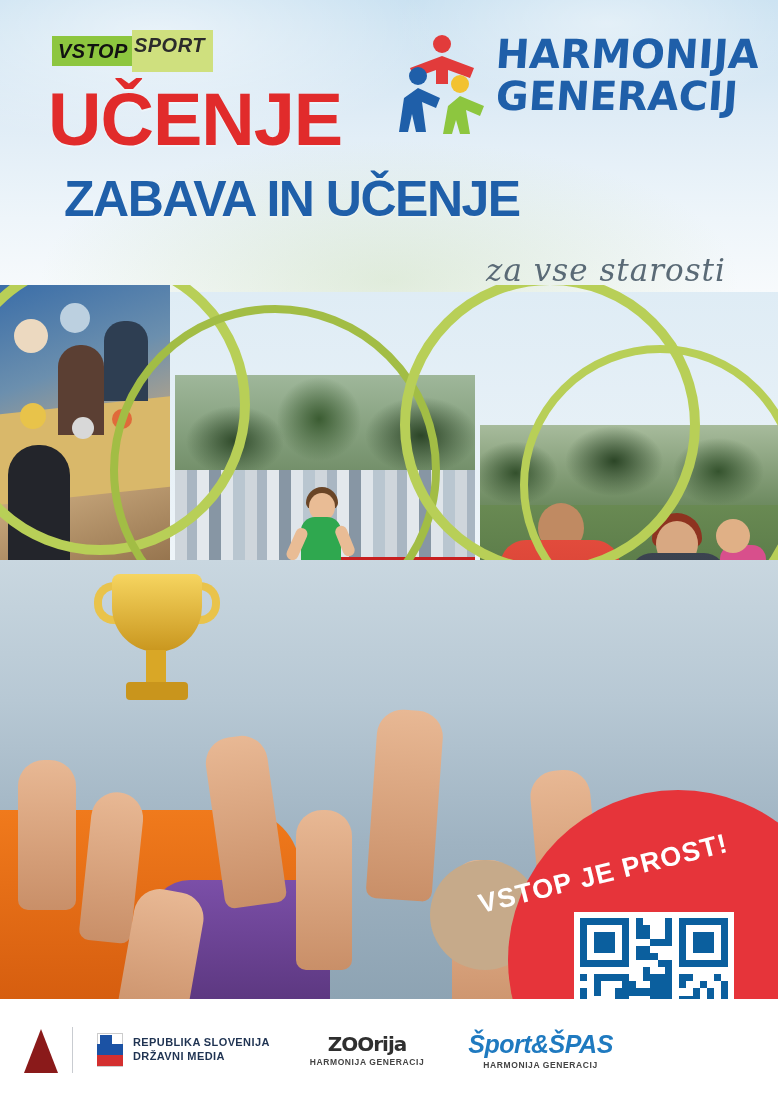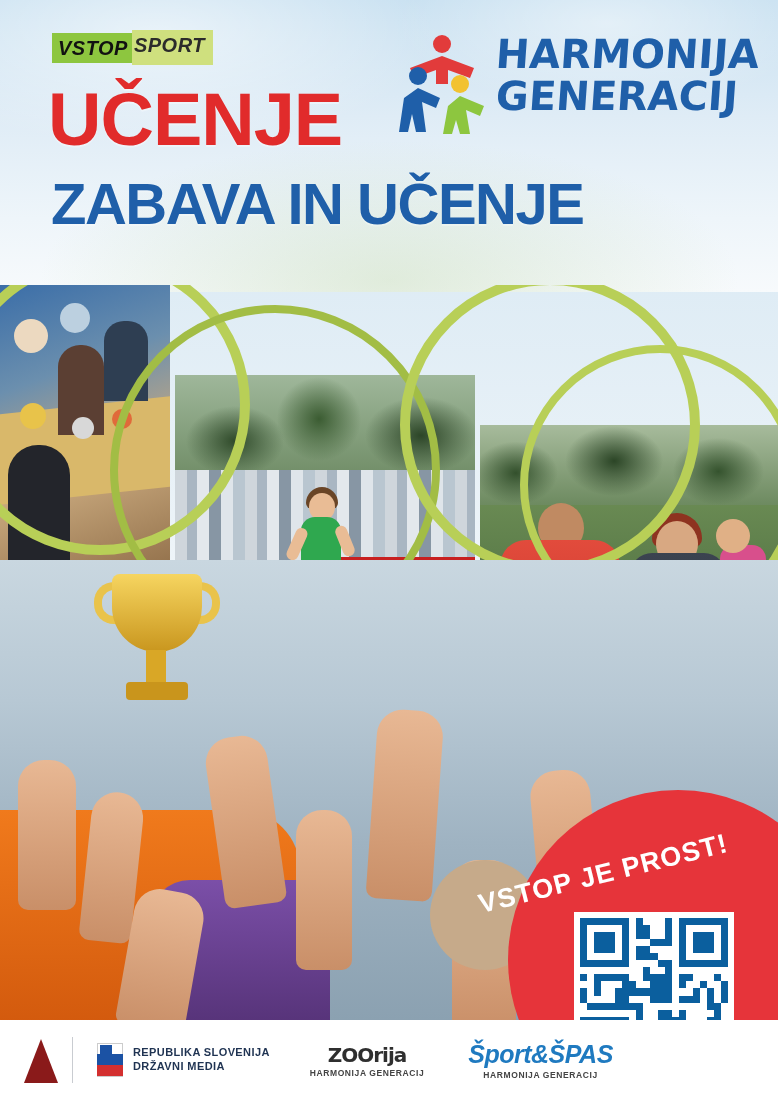--- a/index.html
+++ b/index.html
@@ -33,33 +33,33 @@
     position: absolute; top: 30px; left: 52px;
     display: flex; align-items: center;
     font-weight: 700; font-size: 20px; letter-spacing: .5px;
     line-height: 1;
   }
   .media-badge .m1 {
     background: #8dc63f; color: #111; padding: 5px 4px 5px 6px;
     font-style: italic; font-weight: 800;
   }
   .media-badge .m2 {
-    background: #cfe07e; color: #2b2b2b; padding: 5px 8px 10px 2px;
+    background: #cfe07e; color: #2b2b2b; padding: 5px 8px 17px 2px;
     font-style: italic; font-weight: 700;
   }
 
   .title-sport {
     position: absolute; top: 86px; left: 48px;
     font-size: 74px; font-weight: 800; color: #e12b2b;
     letter-spacing: -1px; line-height: .92;
     text-shadow: 0 2px 0 rgba(255,255,255,.35);
   }
   .title-main {
-    position: absolute; top: 176px; left: 51px;
-    font-size: 58px; font-weight: 800; color: #1f5fa9;
+    position: absolute; top: 176px; left: 64px;
+    font-size: 50px; font-weight: 800; color: #1f5fa9;
     letter-spacing: -1.5px; line-height: .95;
     white-space: nowrap;
     text-shadow: 0 2px 0 rgba(255,255,255,.3);
   }
   .title-sub {
     position: absolute; top: 252px; right: 52px;
     font-family: "DejaVu Serif", serif;
     font-style: italic; font-size: 31px; color: #5a6a76;
     letter-spacing: 1px;
   }
@@ -198,21 +198,21 @@
   .qr {
     position:absolute; right:44px; bottom:28px; width:160px; height:160px;
     background:#fff; padding:6px;
   }
   .qr-grid { width:100%; height:100%; display:grid; grid-template-columns: repeat(21,1fr); grid-template-rows: repeat(21,1fr); }
   .qr-grid i { background:transparent; }
   .qr-grid i.on { background:#0b5f9e; }
 
   
   .footer {
-    position:absolute; left:0; bottom:0; width:778px; height:80px;
+    position:absolute; left:0; bottom:0; width:778px; height:101px;
     background:#ffffff; display:flex; align-items:center;
   }
   .f-item { display:flex; align-items:center; height:84px; }
   .f-sep { width:1px; height:46px; background:#c9ccd1; margin:0 14px; }
 
   .coat { width:34px; height:46px; position:relative; margin-left:24px; }
   .coat .tri { position:absolute; left:0; bottom:0; width:0; height:0;
     border-left:17px solid transparent; border-right:17px solid transparent; border-bottom:44px solid #8a1a1a; }
   .flag { width:26px; height:34px; position:relative; margin-left:10px; }
   .flag .fw { position:absolute; inset:0; background:#fff; border:1px solid #ccc; }
@@ -257,20 +257,21 @@
       <path d="M64 64 L88 74 L84 84 L70 78 L74 102 L64 102 L60 88 L56 102 L47 102 L52 74 Z" fill="#8dc63f"></path>
     </svg>
     <div class="hg-text">
       <div class="hg-line1">HARMONIJA</div>
       <div class="hg-line2">GENERACIJ</div>
     </div>
   </div>
 
   <div class="title-sport">UČENJE</div>
   <div class="title-main">ZABAVA IN UČENJE</div>
+  <div class="title-sub">za vse starosti</div>
 
   <div class="collage">
 
     <div class="photo photo-bottom">
       <div class="bgb"></div>
       <div class="blob" style="left:40px;top:20px;width:90px;height:90px;background:#5f7f93;"></div>
       <div class="blob" style="left:200px;top:40px;width:110px;height:110px;background:#51708a;"></div>
       <div class="blob" style="left:420px;top:10px;width:120px;height:120px;background:#6a8799;"></div>
       <div class="blob" style="left:620px;top:40px;width:110px;height:110px;background:#53728b;"></div>
     </div>

